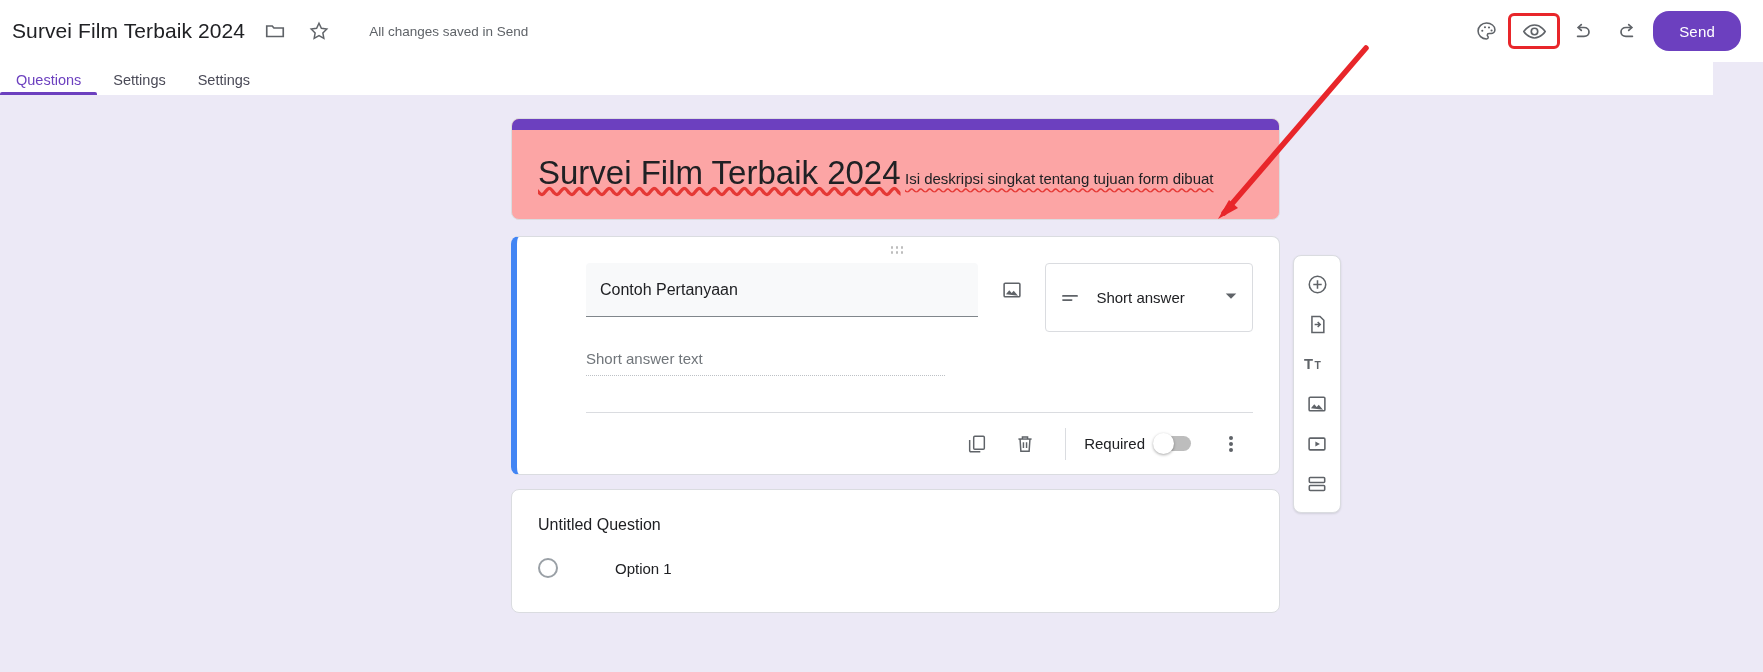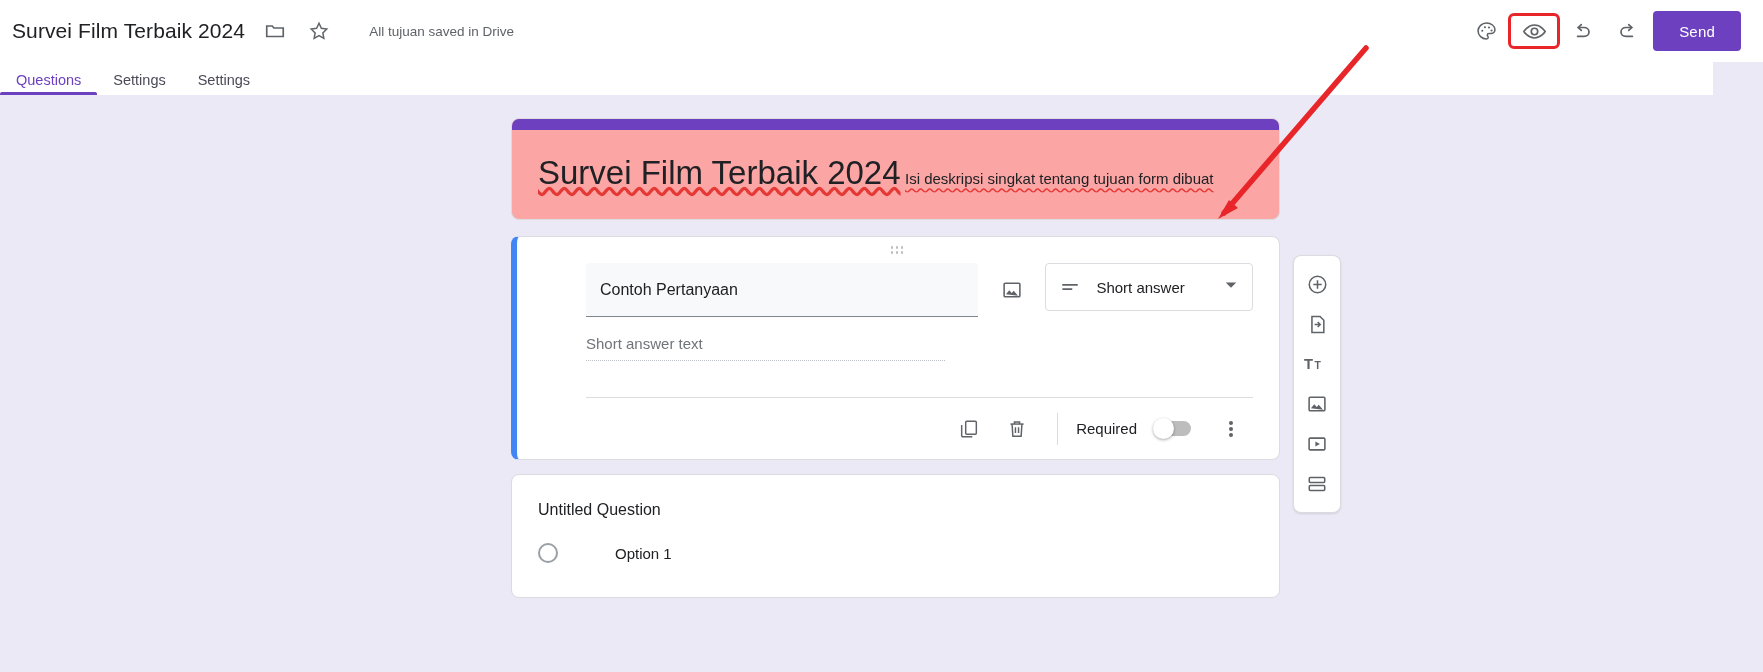--- a/index.html
+++ b/index.html
@@ -39,21 +39,21 @@
     width:42px; height:42px; border-radius:50%;
     display:flex; align-items:center; justify-content:center;
     color:#5f6368; cursor:pointer; position:relative;
   }
   .tb-icon.highlight{
     outline:3px solid #e8262a; border-radius:3px;
     width:46px; height:30px;
   }
   .send-btn{
     margin-left:0;
-    background:#6c40bf; color:#fff; border:none; border-radius:4px;
+    background:#6c40bf; color:#fff; border:none; border-radius:16px;
     height:40px; padding:0 26px; font-size:15px; letter-spacing:.2px;
     cursor:pointer; font-family:inherit;
   }
 
   
   .tabsrow{
     position:absolute; top:62px; left:0; width:1713px; height:33px;
     background:#fff; display:flex; justify-content:flex-start; align-items:flex-end;
   }
   .tab{
@@ -122,21 +122,21 @@
     border-radius:4px 4px 0 0;
     padding:0 14px; font-size:16px; color:#202124;
     font-family:inherit; outline:none;
   }
   .q-img-btn{
     width:52px; height:54px; margin-left:10px;
     display:flex; align-items:center; justify-content:center;
     color:#5f6368; cursor:pointer;
   }
   .q-type{
-    margin-left:10px; width:224px; height:48px;
+    margin-left:10px; width:224px; height:69px;
     border:1px solid #dadce0; border-radius:4px;
     display:flex; align-items:center; padding:0 14px;
     cursor:pointer; background:#fff;
   }
   .q-type-ico{ color:#5f6368; display:flex; align-items:center; }
   .q-type-label{ flex:1; margin-left:16px; font-size:15px; color:#202124; }
   .q-type-caret{ color:#5f6368; }
 
   .answer-hint{
     margin-top:18px; width:359px;
@@ -149,21 +149,21 @@
     margin:36px 26px 0 26px; border-top:1px solid #dadce0;
     height:62px; display:flex; align-items:center; justify-content:flex-end;
     gap:4px;
   }
   .foot-icon{
     width:44px; height:44px; border-radius:50%;
     display:flex; align-items:center; justify-content:center;
     color:#5f6368; cursor:pointer;
   }
   .foot-div{ width:1px; height:32px; background:#dadce0; margin:0 14px; }
-  .req-label{ font-size:15px; color:#202124; margin-right:14px; }
+  .req-label{ font-size:15px; color:#202124; margin-right:6px; }
   .toggle{
     width:36px; height:15px; border-radius:8px; background:#bdbdbd;
     position:relative; cursor:pointer;
   }
   .toggle:before{
     content:""; position:absolute; left:-2px; top:-3px;
     width:21px; height:21px; border-radius:50%;
     background:#fff; box-shadow:0 1px 3px rgba(0,0,0,.35);
   }
   .kebab{ margin-left:14px; }
@@ -212,21 +212,21 @@
       <path d="M3 6.5h6l1.8 2.2H21v9.3H3z"></path>
     </svg>
   </div>
 
   <div class="title-icon">
     <svg width="22" height="22" viewBox="0 0 24 24" fill="none" stroke="currentColor" stroke-width="1.6">
       <path d="M12 3.6l2.6 5.5 5.9.8-4.3 4.2 1.1 5.9-5.3-2.9-5.3 2.9 1.1-5.9L3.5 9.9l5.9-.8z"></path>
     </svg>
   </div>
 
-  <div class="saved-text">All tujuan saved in Drive</div>
+  <div class="saved-text">All changes saved in Send</div>
 
   <div class="topbar-right">
     <div class="tb-icon">
       <svg width="23" height="23" viewBox="0 0 24 24" fill="none" stroke="currentColor" stroke-width="1.6">
         <path d="M12 3.2c-4.8 0-8.8 3.7-8.8 8.3 0 4.6 4 8.3 8.8 8.3 1 0 1.8-.8 1.8-1.7 0-.5-.2-.9-.5-1.2-.3-.3-.5-.7-.5-1.1 0-.9.8-1.7 1.8-1.7h2.1c2.3 0 4.1-1.8 4.1-4 0-3.8-3.9-6.9-8.8-6.9z"></path>
         <circle cx="7.6" cy="11.2" r="1.1" fill="currentColor" stroke="none"></circle>
         <circle cx="10.4" cy="7.6" r="1.1" fill="currentColor" stroke="none"></circle>
         <circle cx="14.6" cy="7.8" r="1.1" fill="currentColor" stroke="none"></circle>
         <circle cx="17.3" cy="10.9" r="1.1" fill="currentColor" stroke="none"></circle>
       </svg>

